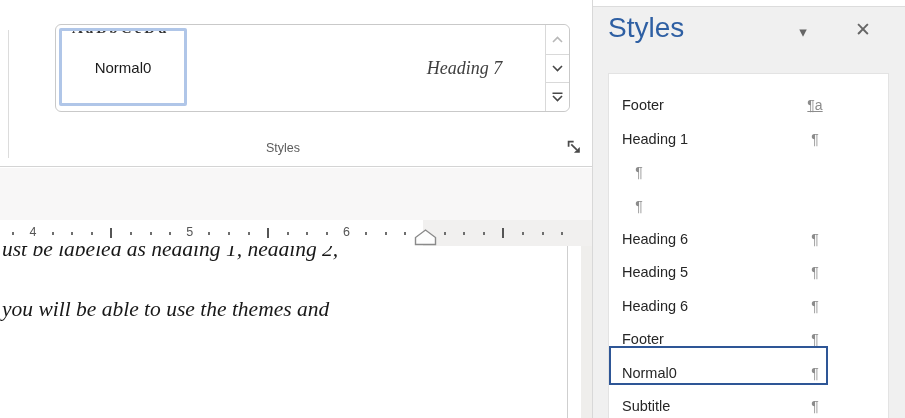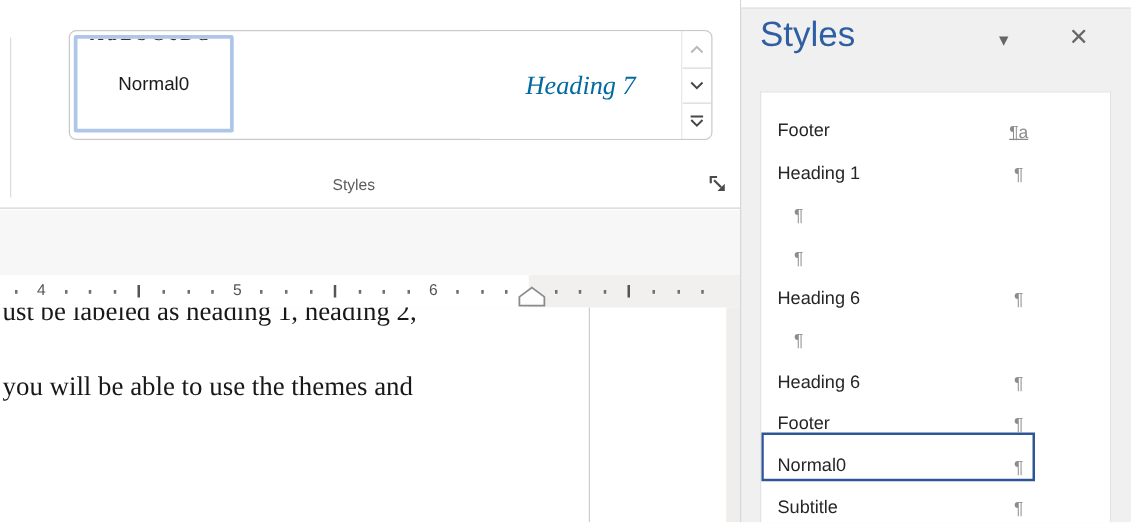--- a/index.html
+++ b/index.html
@@ -12,40 +12,40 @@
   .group-sep { position:absolute; left:8px; top:30px; width:1px; height:128px; background:#dcdcdc; }
   .gallery { position:absolute; left:55px; top:24px; width:515px; height:88px; background:#fff; border:1px solid #c9c9c9; border-radius:6px; }
   .cards { position:absolute; left:0; top:0; width:489px; height:86px; }
   .card { position:absolute; top:0; height:86px; display:flex; align-items:center; justify-content:center; background:#fff; cursor:pointer; }
   .card.selected { left:3px; top:3px; width:128px; height:78px; border:3px solid #b0c6e8; border-radius:2px; overflow:hidden; }
   .card-label { font-size:15px; color:#1b1b1b; }
   .preview-clip { position:absolute; top:0; left:0; right:0; height:7px; overflow:hidden; }
   .preview-clip span { display:block; margin-top:-11px; padding-left:10px; font-family:"Liberation Serif", serif; font-weight:bold; font-size:15px; letter-spacing:3px; color:#333; }
   .card.c2 { left:158px; width:168px; }
   .card.c3 { left:328px; width:161px; }
-  .card.c3 .card-label { font-family:"Liberation Serif", serif; font-style:italic; font-size:21px; color:#0369a1; }
+  .card.c3 .card-label { font-family:"Liberation Serif", serif; font-style:italic; font-size:18px; color:#404040; }
   .scrollcol { position:absolute; right:0; top:0; width:24px; height:86px; border-left:1px solid #d9d9d9; border-radius:0 6px 6px 0; overflow:hidden; }
   .scbtn { height:28.6px; display:flex; align-items:center; justify-content:center; background:#fff; cursor:pointer; }
   .scbtn + .scbtn { border-top:1px solid #d9d9d9; }
   .group-label { position:absolute; left:218px; top:141px; width:130px; text-align:center; font-size:12.5px; color:#5c5c5c; }
   .launcher { position:absolute; left:567px; top:140px; width:16px; height:16px; cursor:pointer; }
 
   
   .gapband { position:absolute; left:0; top:168px; width:592px; height:52px; background:#f8f7f7; }
 
   
   .ruler { position:absolute; left:0; top:220px; width:592px; height:26px; background:#f1f0ef; }
   .ruler-white { position:absolute; left:0; top:0; width:423px; height:26px; background:#fff; }
   .tick-dot { position:absolute; top:12px; width:2px; height:3px; background:#6e6e6e; }
   .tick-tall { position:absolute; top:8px; width:2px; height:10px; background:#555; }
   .tick-num { position:absolute; top:5px; transform:translateX(-50%); font-size:12.5px; color:#555; }
   .indent-marker { position:absolute; left:412px; top:8px; }
 
   
-  .docarea { position:absolute; left:0; top:246px; width:472px; height:172px; background:#fff; border-right:1px solid #cfcfcf; font-family:"Liberation Serif", serif; color:#181818; }
+  .docarea { position:absolute; left:0; top:246px; width:568px; height:172px; background:#fff; border-right:1px solid #cfcfcf; font-family:"Liberation Serif", serif; color:#181818;font-style:italic; }
   .doc-gutter { position:absolute; left:581px; top:246px; width:11px; height:172px; background:#efeeec; }
   .line1-clip { position:absolute; left:2px; top:0; width:430px; height:17px; overflow:hidden; }
   .line1-clip span { display:block; margin-top:-10px; font-size:21.5px; line-height:26px; white-space:nowrap; }
   .docline2 { position:absolute; left:2px; top:50px; font-size:21.5px; line-height:26px; white-space:nowrap; }
 
   
   .pane { position:absolute; left:592px; top:0; width:313px; height:418px; background:#f0f0f0; border-left:1px solid #d8d8d8; }
   .pane-topstrip { position:absolute; left:0; top:0; width:313px; height:7px; background:#fff; border-bottom:1px solid #dcdcdc; }
   .pane-title { position:absolute; left:15px; top:12px; font-size:28px; color:#2e5fa3; }
   .pane-caret { position:absolute; left:198px; top:23px; font-size:15px; color:#666; cursor:pointer; width:24px; text-align:center; }
@@ -175,20 +175,21 @@
           <span class="row-marker">¶</span>
         </div>
         <div class="style-row">
           <span class="row-marker">¶</span>
         </div>
         <div class="style-row">
           <span class="row-label">Heading 6</span>
           <span class="row-marker">¶</span>
         </div>
         <div class="style-row">
+          <span class="row-label">Heading 5</span>
           <span class="row-marker">¶</span>
         </div>
         <div class="style-row">
           <span class="row-label">Heading 6</span>
           <span class="row-marker">¶</span>
         </div>
         <div class="style-row">
           <span class="row-label">Footer</span>
           <span class="row-marker">¶</span>
         </div>

